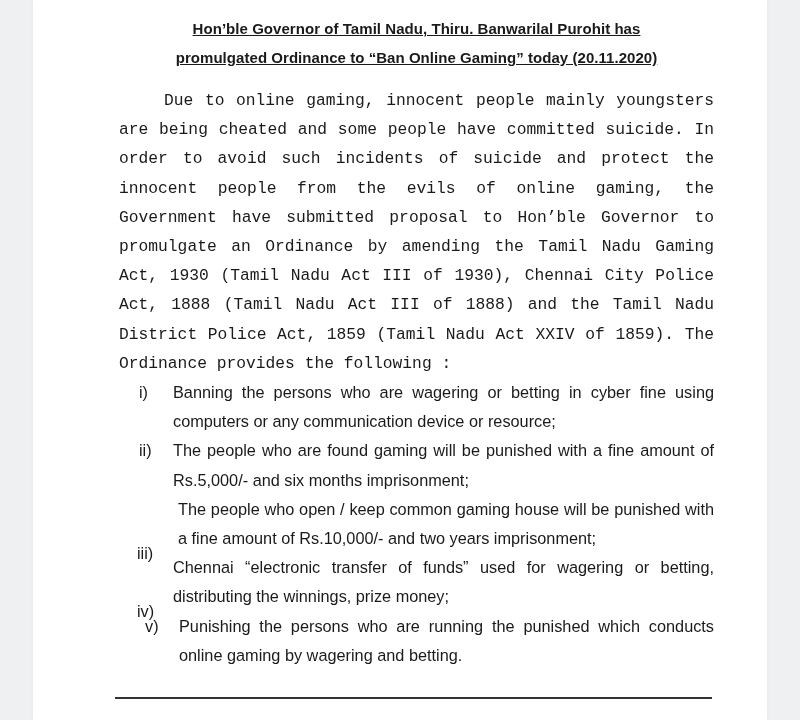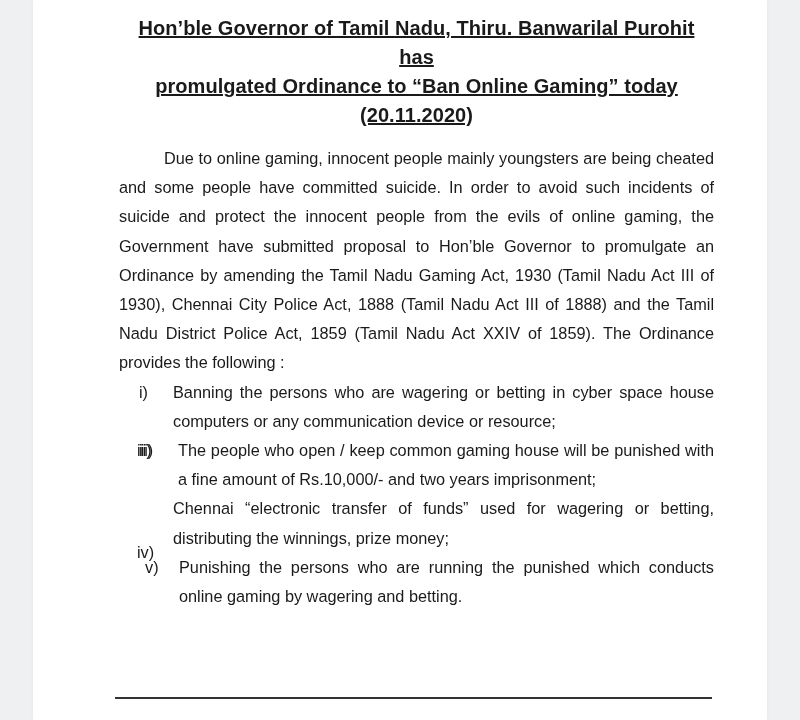--- a/index.html
+++ b/index.html
@@ -26,48 +26,49 @@
       width: 595px;
       font-family: "Liberation Sans", sans-serif;
       color: #1a1a1a;
       font-size: 16.3px;
       line-height: 29.2px;
     }
     .title {
       font-weight: bold;
       text-decoration: underline;
       text-align: center;
-      font-size: 20px;
+      font-size: 15px;
       line-height: 29px;
       margin: 0 0 14px 0;
       letter-spacing: 0.05px;
     }
     .title span { display: block; }
     .para {
       text-align: justify;
       text-align-last: left;
       margin: 0;
+      font-family: Liberation Mono, monospace;
     }
     .para.indent { text-indent: 45px; }
     .list { margin: 0; padding: 0; list-style: none; }
     .list-item {
       position: relative;
       padding-left: 54px;
       text-align: justify;
       text-align-last: left;
     }
     .list-item .marker {
       position: absolute;
       left: 20px;
       top: 0;
     }
     .list-item.iii .item-text { padding-left: 5px; display: block; }
     .list-item.v { padding-left: 60px; }
     .list-item.v .marker { left: 26px; }
-    .list-item.iii .marker { left: 18px; }
+    .list-item.iii .marker { left: 18px; margin-top: 44px; }
     .list-item.iv .marker { left: 18px; margin-top: 44px; }
     .rule {
       position: absolute;
       left: 82px;
       top: 697px;
       width: 597px;
       height: 2px;
       background: #333333;
     }
   </style>
@@ -79,24 +80,25 @@
     <h1 class="title">
       <span>Hon’ble Governor of Tamil Nadu, Thiru. Banwarilal Purohit has</span>
       <span>promulgated Ordinance to “Ban Online Gaming” today (20.11.2020)</span>
     </h1>
 
     <p class="para indent">Due to online gaming, innocent people mainly youngsters are being cheated and some people have committed suicide.  In order to avoid such incidents of suicide and protect the innocent people from the evils of online gaming, the Government have submitted proposal to Hon’ble Governor to promulgate an Ordinance by amending the Tamil Nadu Gaming Act, 1930 (Tamil Nadu Act III of 1930), Chennai City Police Act, 1888 (Tamil Nadu Act III of 1888) and the Tamil Nadu District Police Act, 1859 (Tamil Nadu Act XXIV of 1859). The Ordinance provides the following :</p>
 
     <ul class="list">
       <li class="list-item i">
         <span class="marker">i)</span>
-        <span class="item-text">Banning the persons who are wagering or betting in cyber space house computers or any communication device or resource;</span>
+        <span class="item-text">Banning the persons who are wagering or betting in cyber fine using computers or any communication device or resource;</span>
       </li>
       <li class="list-item ii">
         <span class="marker">ii)</span>
+        <span class="item-text">The people who are found gaming will be punished with a fine amount of Rs.5,000/- and six months imprisonment;</span>
       </li>
       <li class="list-item iii">
         <span class="marker">iii)</span>
         <span class="item-text">The people who open / keep common gaming house will be punished with a fine amount of Rs.10,000/- and two years imprisonment;</span>
       </li>
       <li class="list-item iv">
         <span class="marker">iv)</span>
         <span class="item-text">Chennai “electronic transfer of funds” used for wagering or betting, distributing the winnings, prize money;</span>
       </li>
       <li class="list-item v">

